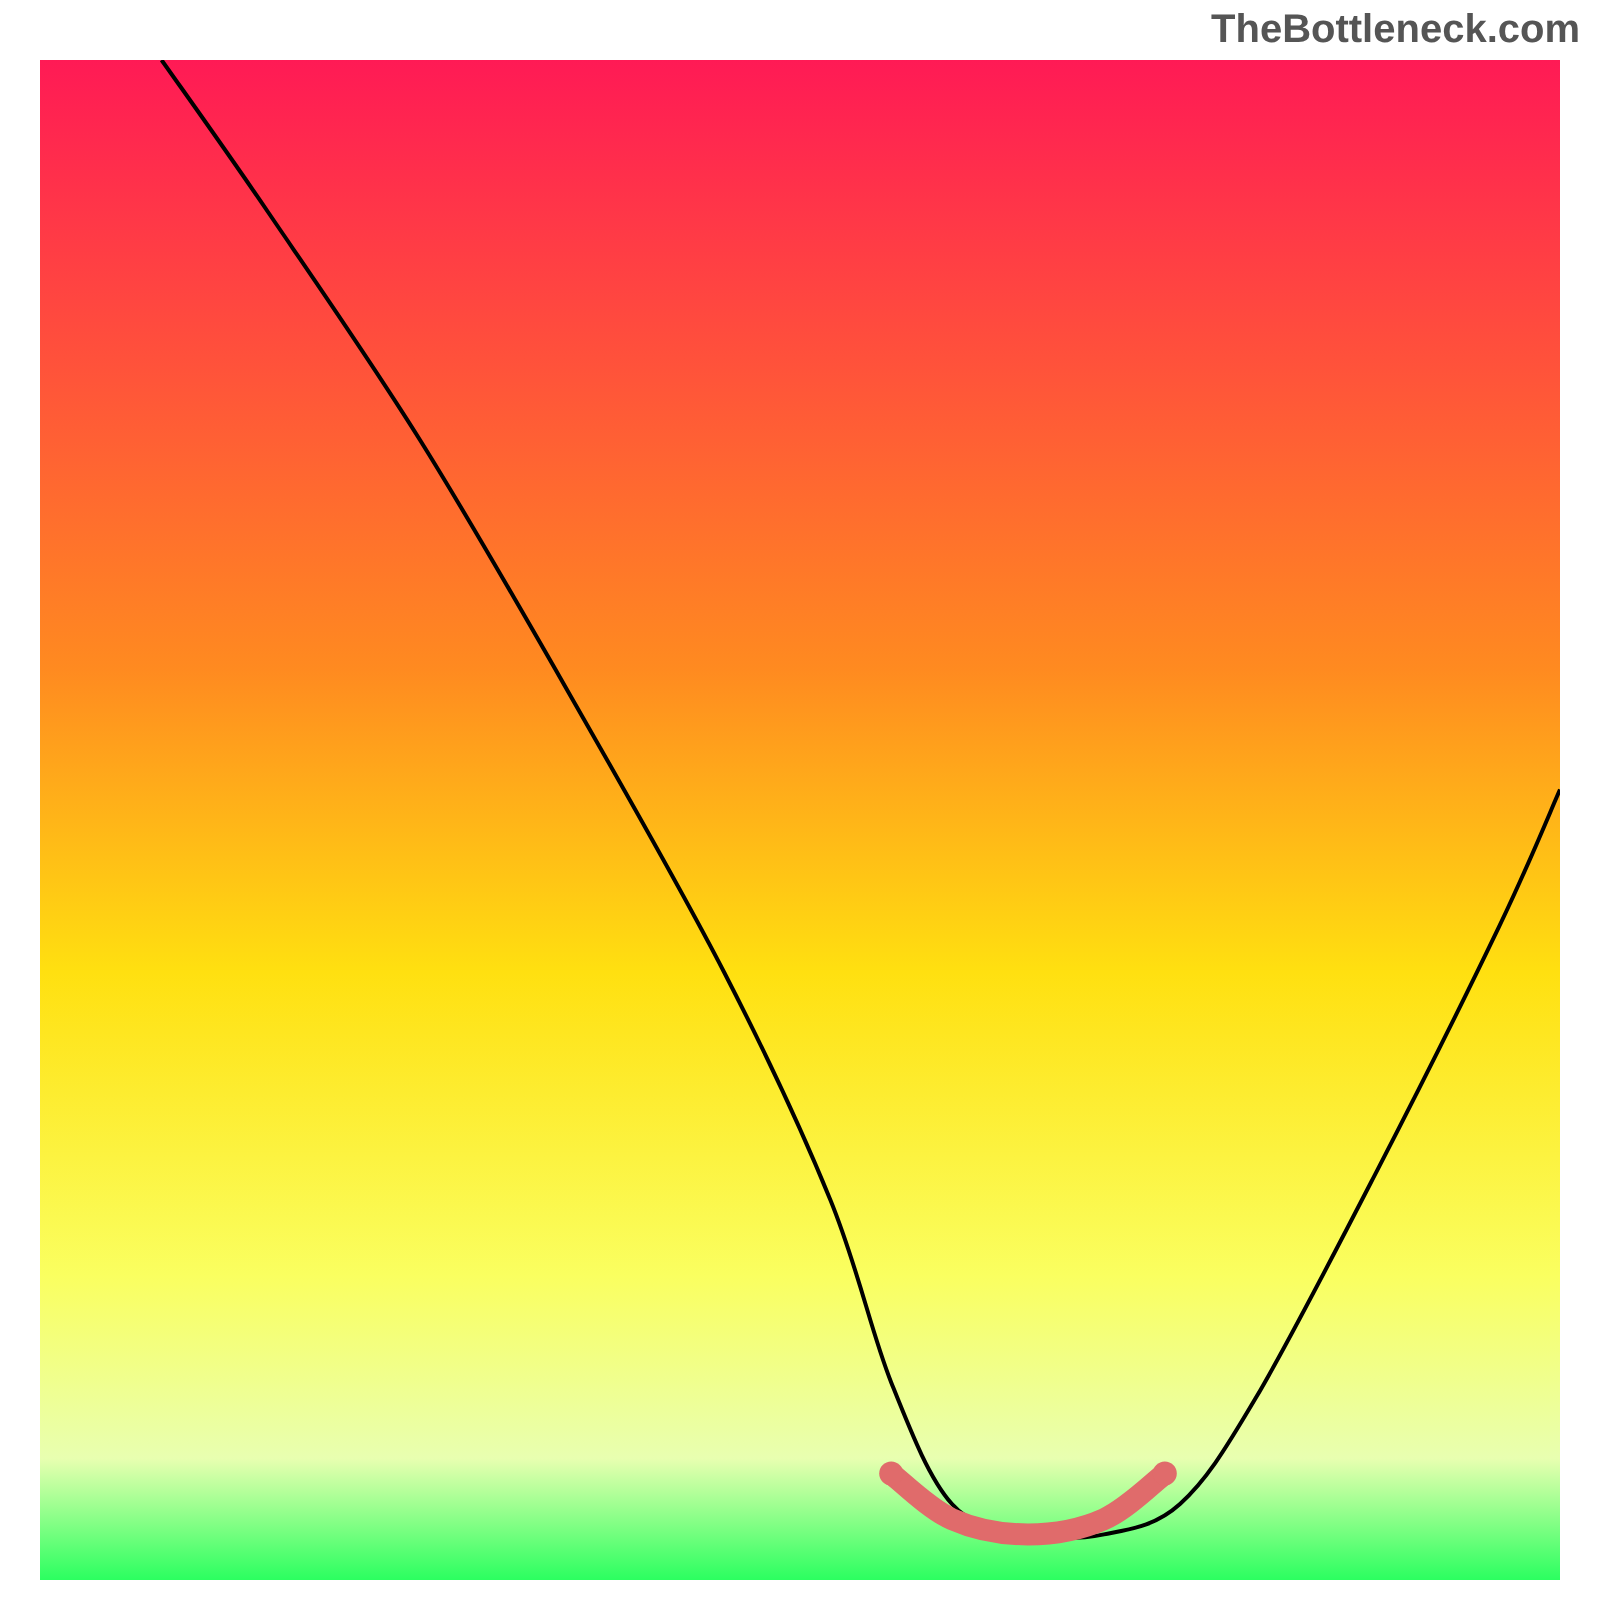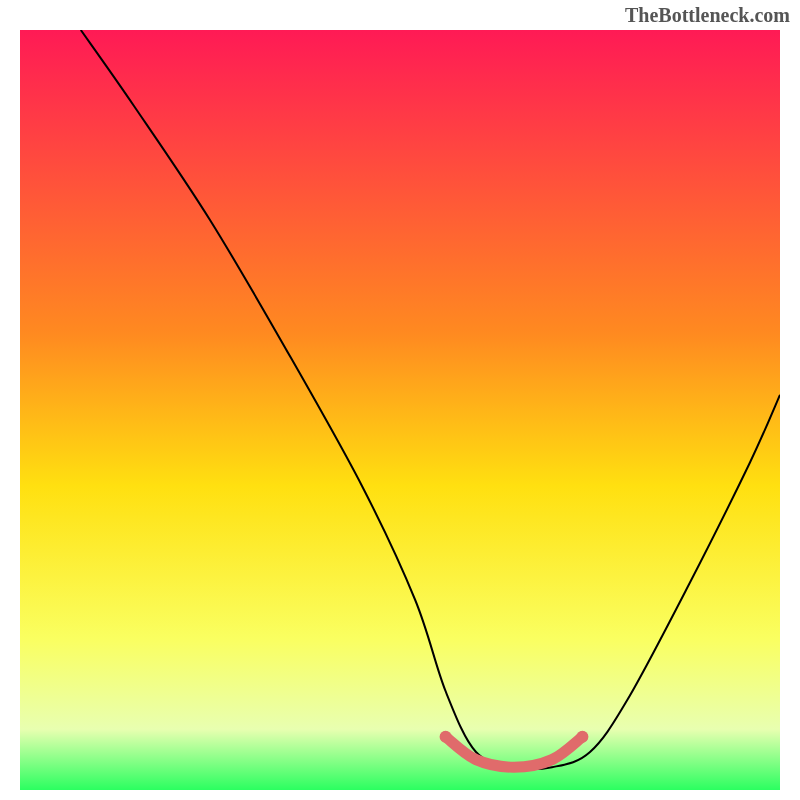--- a/index.html
+++ b/index.html
@@ -11,21 +11,21 @@
     font-family: Arial, Helvetica, sans-serif;
     position: relative;
   }
   .watermark {
     position: absolute;
     top: 4px;
     right: 10px;
     font-size: 20px;
     font-weight: bold;
     color: #555555;
-    font-family: Liberation Serif, serif;
+    font-family: Liberation Sans, sans-serif;
   }
   .plot {
     position: absolute;
     left: 20px;
     top: 30px;
     width: 760px;
     height: 760px;
   }
   .plot svg {
     display: block;

